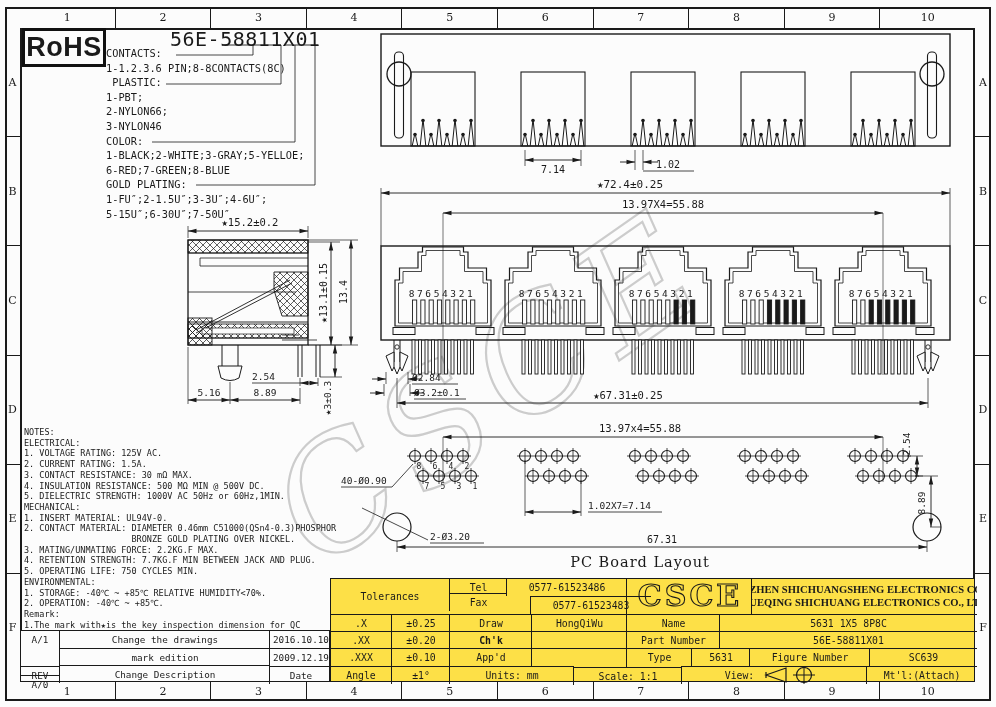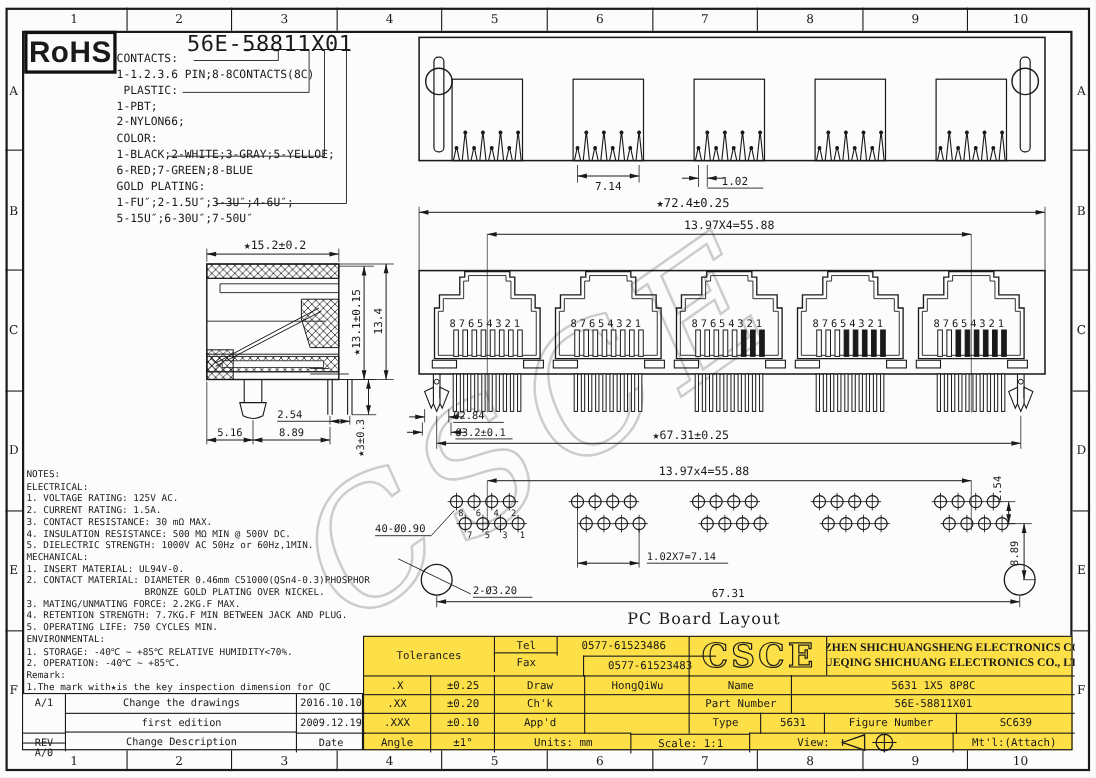--- a/index.html
+++ b/index.html
@@ -598,21 +598,21 @@
         <path d="M0,0 L-8.5,-2.2 L-8.5,2.2 Z" fill="#1a1a1a" transform="translate(927,547) rotate(0)"></path>
         <text x="662" y="543" text-anchor="middle" font-size="10" font-family="&quot;DejaVu Sans Mono&quot;,monospace" fill="#1a1a1a">67.31</text>
         <text x="430" y="540" text-anchor="start" font-size="9.5" font-family="&quot;DejaVu Sans Mono&quot;,monospace" fill="#1a1a1a">2-Ø3.20</text>
         <line x1="430" y1="543" x2="484" y2="543" stroke="#1a1a1a" stroke-width="0.8"></line>
         <text x="640" y="567" text-anchor="middle" font-size="14.5" font-family="&quot;DejaVu Serif&quot;,serif" fill="#1a1a1a" letter-spacing="1">PC Board Layout</text>
       </g>
     </svg>
 
   <div class="abs" id="rohs-badge">RoHS</div>
   <div class="abs" id="big-part-number">56E-58811X01</div>
-  <div class="abs" id="ordering-legend"><div>CONTACTS:</div><div>1-1.2.3.6 PIN;8-8CONTACTS(8C)</div><div> PLASTIC:</div><div>1-PBT;</div><div>2-NYLON66;</div><div>COLOR:</div><div>1-BLACK;2-WHITE;3-GRAY;5-YELLOE;</div><div>6-RED;7-GREEN;8-BLUE</div><div>GOLD PLATING:</div><div>1-FU″;2-1.5U″;3-3U″;4-6U″;</div><div>5-15U″;6-30U″;7-50U″</div></div>
+  <div class="abs" id="ordering-legend"><div>CONTACTS:</div><div>1-1.2.3.6 PIN;8-8CONTACTS(8C)</div><div> PLASTIC:</div><div>1-PBT;</div><div>2-NYLON66;</div><div>3-NYLON46</div><div>COLOR:</div><div>1-BLACK;2-WHITE;3-GRAY;5-YELLOE;</div><div>6-RED;7-GREEN;8-BLUE</div><div>GOLD PLATING:</div><div>1-FU″;2-1.5U″;3-3U″;4-6U″;</div><div>5-15U″;6-30U″;7-50U″</div></div>
   <div class="abs" id="notes-block"><div>NOTES:</div><div>ELECTRICAL:</div><div>1. VOLTAGE RATING: 125V AC.</div><div>2. CURRENT RATING: 1.5A.</div><div>3. CONTACT RESISTANCE: 30 mΩ MAX.</div><div>4. INSULATION RESISTANCE: 500 MΩ MIN @ 500V DC.</div><div>5. DIELECTRIC STRENGTH: 1000V AC 50Hz or 60Hz,1MIN.</div><div>MECHANICAL:</div><div>1. INSERT MATERIAL: UL94V-0.</div><div>2. CONTACT MATERIAL: DIAMETER 0.46mm C51000(QSn4-0.3)PHOSPHOR</div><div>                     BRONZE GOLD PLATING OVER NICKEL.</div><div>3. MATING/UNMATING FORCE: 2.2KG.F MAX.</div><div>4. RETENTION STRENGTH: 7.7KG.F MIN BETWEEN JACK AND PLUG.</div><div>5. OPERATING LIFE: 750 CYCLES MIN.</div><div>ENVIRONMENTAL:</div><div>1. STORAGE: -40℃ ~ +85℃ RELATIVE HUMIDITY&lt;70%.</div><div>2. OPERATION: -40℃ ~ +85℃.</div><div>Remark:</div><div>1.The mark with★is the key inspection dimension for QC</div></div>
 
   <div class="abs" id="title-block">
       <div class="tb-cell" style="left: 0px; top: 0px; width: 118px; height: 34.66px; border-left: none; border-top: none;">Tolerances</div>
       <div class="tb-cell" style="left: 118px; top: 0px; width: 57px; height: 17.33px; border-top: none;">Tel</div>
       <div class="tb-cell" style="left: 175px; top: 0px; width: 120px; height: 17.33px; border-top: none;">0577-61523486</div>
       <div class="tb-cell" style="left: 118px; top: 14px; width: 57px; height: 17.33px;">Fax</div>
       <div class="tb-cell" style="left: 175px; top: 17.33px; width: 120px; height: 17.33px; margin-left: 24px;">0577-61523483</div>
       <div class="tb-cell" style="left: 295px; top: 0px; width: 125px; height: 34.66px; border-top: none;">
         <svg width="120" height="32">
@@ -624,21 +624,21 @@
         <div>YUEQING SHICHUANG ELECTRONICS CO., LTD</div>
       </div>
       <div class="tb-cell" style="left: 0px; top: 34.66px; width: 60px; height: 17.33px; border-left: none;">.X</div>
       <div class="tb-cell" style="left: 60px; top: 34.66px; width: 58px; height: 17.33px;">±0.25</div>
       <div class="tb-cell" style="left: 118px; top: 34.66px; width: 82px; height: 17.33px;">Draw</div>
       <div class="tb-cell" style="left: 200px; top: 34.66px; width: 95px; height: 17.33px;">HongQiWu</div>
       <div class="tb-cell" style="left: 295px; top: 34.66px; width: 93px; height: 17.33px;">Name</div>
       <div class="tb-cell" style="left: 388px; top: 34.66px; width: 257px; height: 17.33px;">5631 1X5 8P8C</div>
       <div class="tb-cell" style="left: 0px; top: 51.99px; width: 60px; height: 17.33px; border-left: none;">.XX</div>
       <div class="tb-cell" style="left: 60px; top: 51.99px; width: 58px; height: 17.33px;">±0.20</div>
-      <div class="tb-cell" style="left: 118px; top: 51.99px; width: 82px; height: 17.33px;">Ch'k</div>
+      <div class="tb-cell" style="left: 118px; top: 51.99px; width: 82px; height: 17.33px; font-weight: bold;">Ch'k</div>
       <div class="tb-cell" style="left: 200px; top: 51.99px; width: 95px; height: 17.33px;"></div>
       <div class="tb-cell" style="left: 295px; top: 51.99px; width: 93px; height: 17.33px;">Part Number</div>
       <div class="tb-cell" style="left: 388px; top: 51.99px; width: 257px; height: 17.33px;">56E-58811X01</div>
       <div class="tb-cell" style="left: 0px; top: 69.32px; width: 60px; height: 17.33px; border-left: none;">.XXX</div>
       <div class="tb-cell" style="left: 60px; top: 69.32px; width: 58px; height: 17.33px;">±0.10</div>
       <div class="tb-cell" style="left: 118px; top: 69.32px; width: 82px; height: 17.33px;">App'd</div>
       <div class="tb-cell" style="left: 200px; top: 69.32px; width: 95px; height: 17.33px;"></div>
       <div class="tb-cell" style="left: 295px; top: 69.32px; width: 65px; height: 17.33px;">Type</div>
       <div class="tb-cell" style="left: 360px; top: 69.32px; width: 58px; height: 17.33px;">5631</div>
       <div class="tb-cell" style="left: 418px; top: 69.32px; width: 120px; height: 17.33px;">Figure Number</div>
@@ -655,19 +655,19 @@
           <path d="M31,11 H53 M42,1 V21" stroke="#1a1a1a" stroke-width="1"></path>
         </svg>
       </div>
       <div class="tb-cell" style="left: 535px; top: 86.65px; width: 110px; height: 17.33px;">Mt'l:(Attach)</div>
     </div>
   <div class="abs" id="revision-table">
       <div class="tb-cell" style="left: 0px; top: 0px; width: 38px; height: 17.33px; font-size: 9.3px; border-left: none; border-top: none;">A/1</div>
       <div class="tb-cell" style="left: 38px; top: 0px; width: 210px; height: 17.33px; font-size: 9.3px; border-top: none;">Change the drawings</div>
       <div class="tb-cell" style="left: 248px; top: 0px; width: 62px; height: 17.33px; font-size: 9.3px; border-top: none;">2016.10.10</div>
       <div class="tb-cell" style="left: 0px; top: 7px; width: 38px; height: 17.33px; font-size: 9.3px; border-left: none; margin-top: 37px;">A/0</div>
-      <div class="tb-cell" style="left: 38px; top: 17.33px; width: 210px; height: 17.33px; font-size: 9.3px;">first edition</div>
+      <div class="tb-cell" style="left: 38px; top: 17.33px; width: 210px; height: 17.33px; font-size: 9.3px;">mark edition</div>
       <div class="tb-cell" style="left: 248px; top: 17.33px; width: 62px; height: 17.33px; font-size: 9.3px;">2009.12.19</div>
       <div class="tb-cell" style="left: 0px; top: 34.66px; width: 38px; height: 17.33px; font-size: 9.3px; border-left: none;">REV</div>
       <div class="tb-cell" style="left: 38px; top: 34px; width: 210px; height: 17.33px; font-size: 9.3px;">Change Description</div>
       <div class="tb-cell" style="left: 248px; top: 34.66px; width: 62px; height: 17.33px; font-size: 9.3px;">Date</div>
     </div>
 </div>
 
 </body></html>

